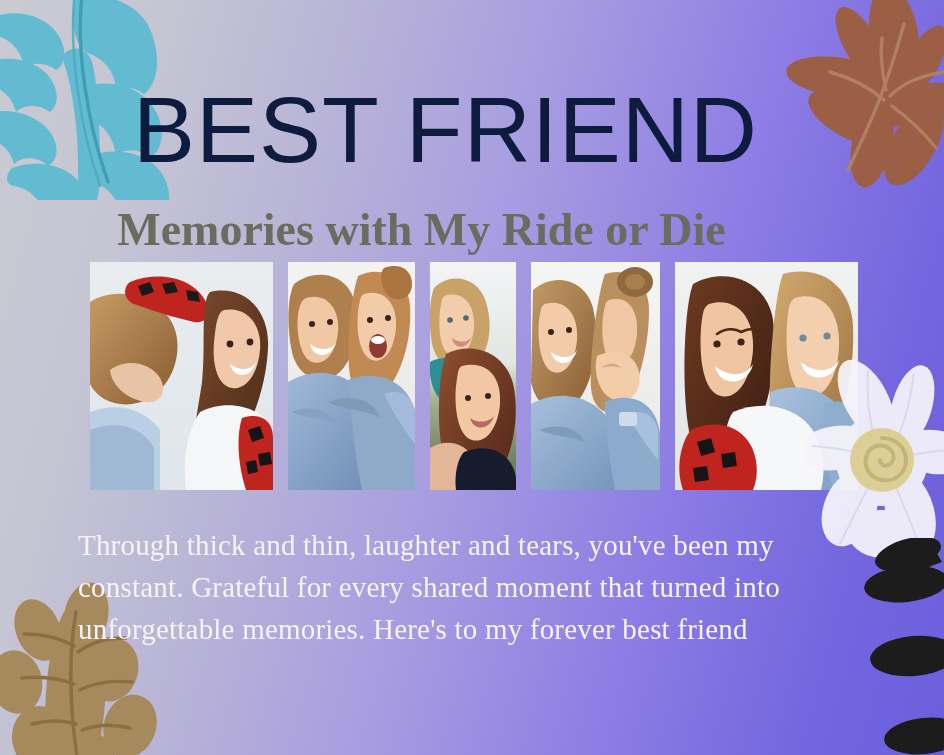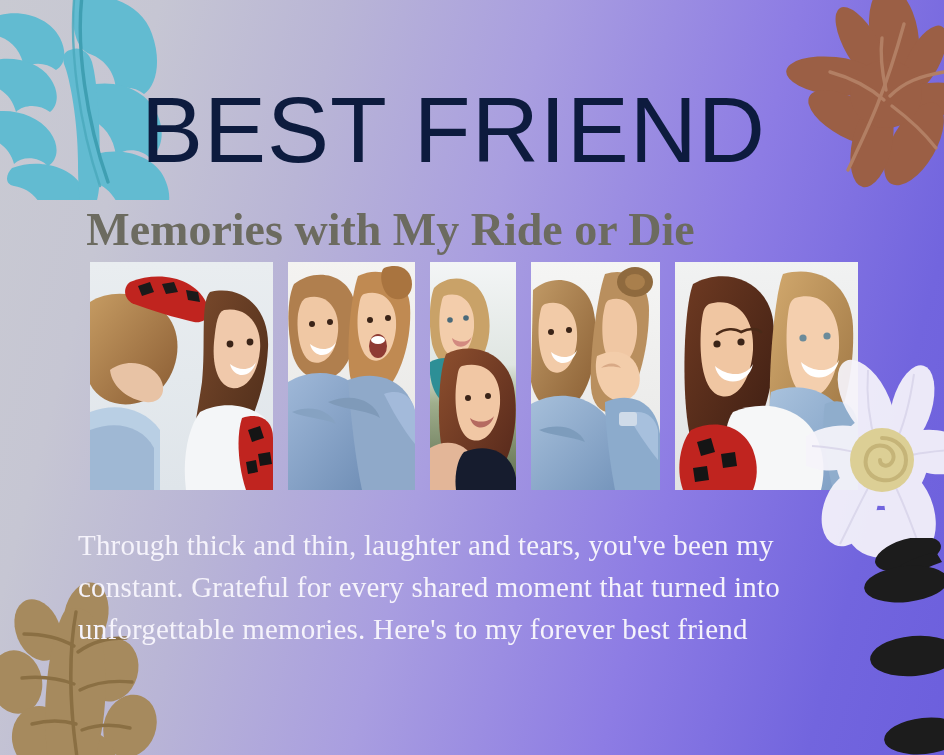--- a/index.html
+++ b/index.html
@@ -23,33 +23,33 @@
   
   #title{
     position:absolute;left:0;top:84px;width:891px;
     text-align:center;
     font-family:"Liberation Sans", sans-serif;
     font-size:93px;line-height:93px;
     letter-spacing:1px;
     font-weight:400;
     color:#0d1b3e;
     white-space:nowrap;
-    margin-left:8px;
   }
   #title .gap{display:inline-block;width:26px;}
 
   
   #subtitle{
     position:absolute;left:0;top:202px;width:781px;
     text-align:center;
     font-family:"Liberation Serif", serif;
     font-weight:700;
     font-size:46px;line-height:56px;
     color:#6c6b60;
     white-space:nowrap;
+    padding-left:31px;
   }
 
   
   #photo-strip{
     position:absolute;left:90px;top:262px;width:766px;height:228px;
     display:flex;align-items:stretch;
   }
   .photo-cell{
     position:relative;overflow:hidden;height:228px;
     background:#e9ecef;

